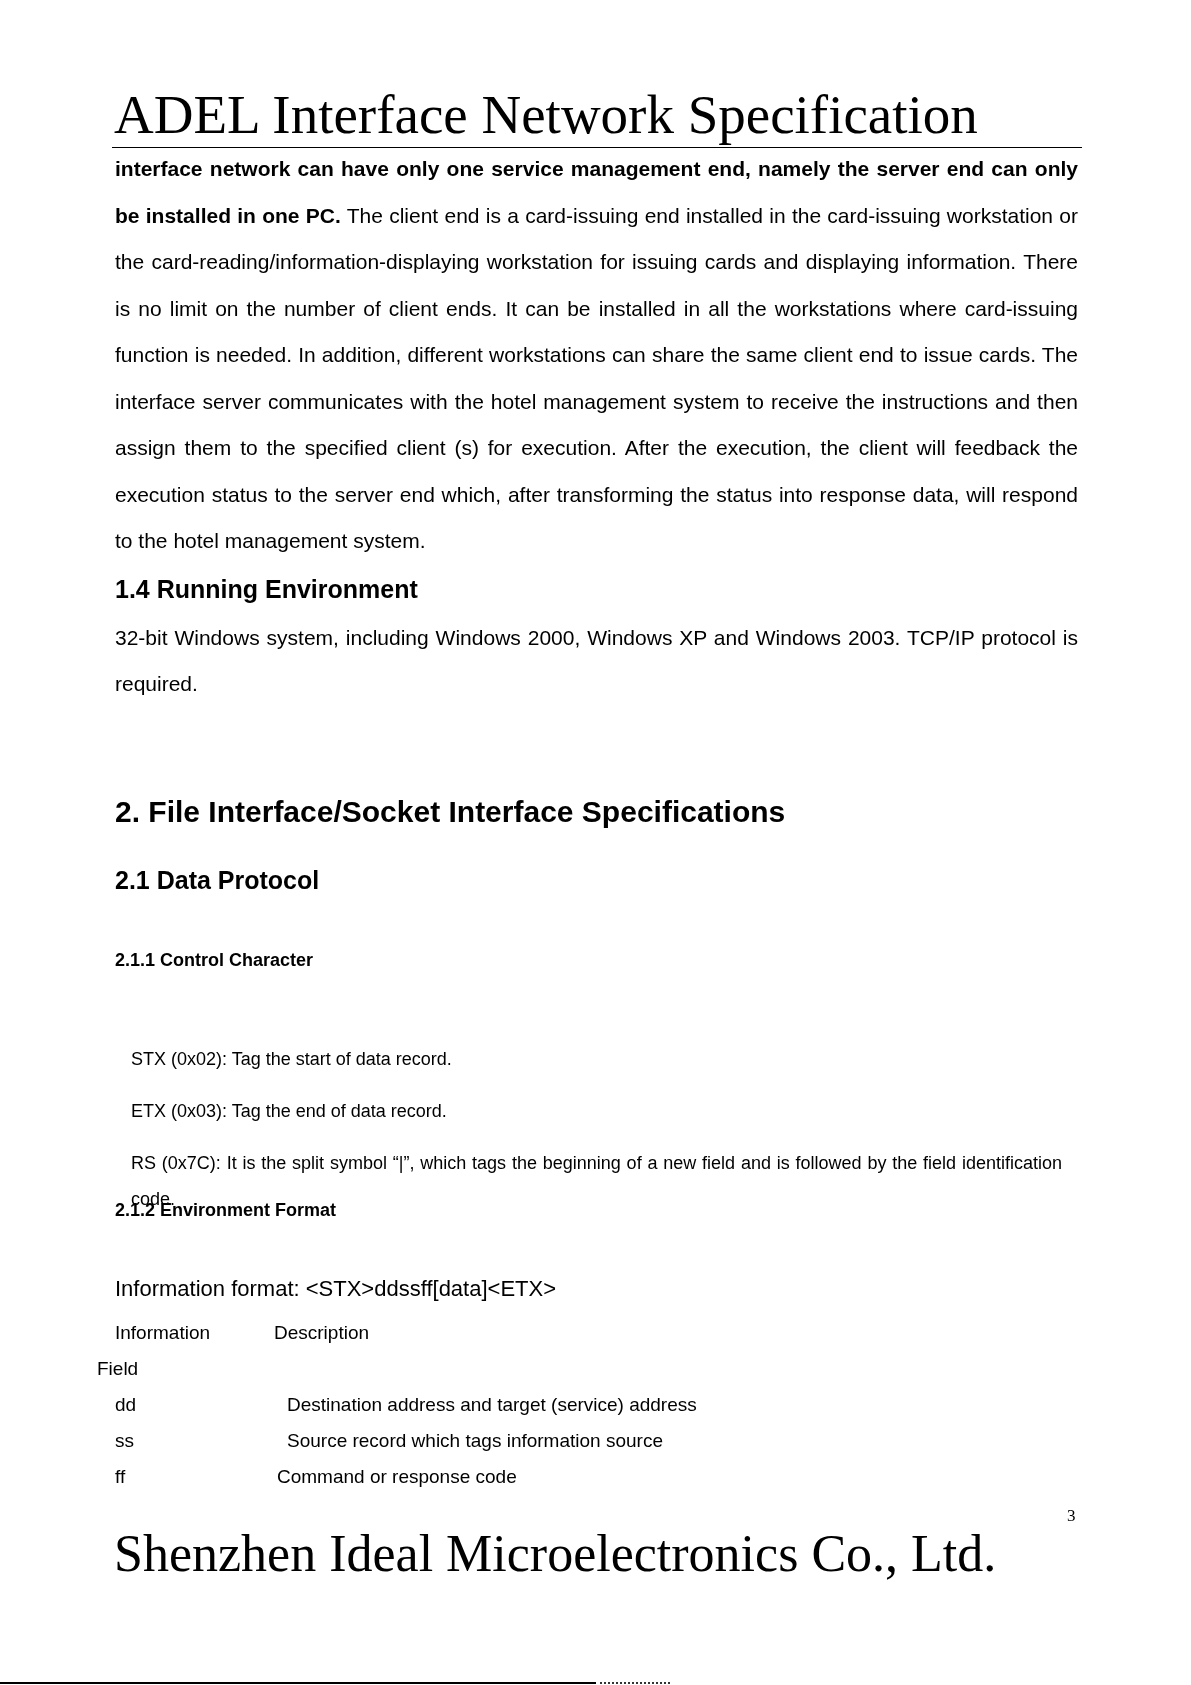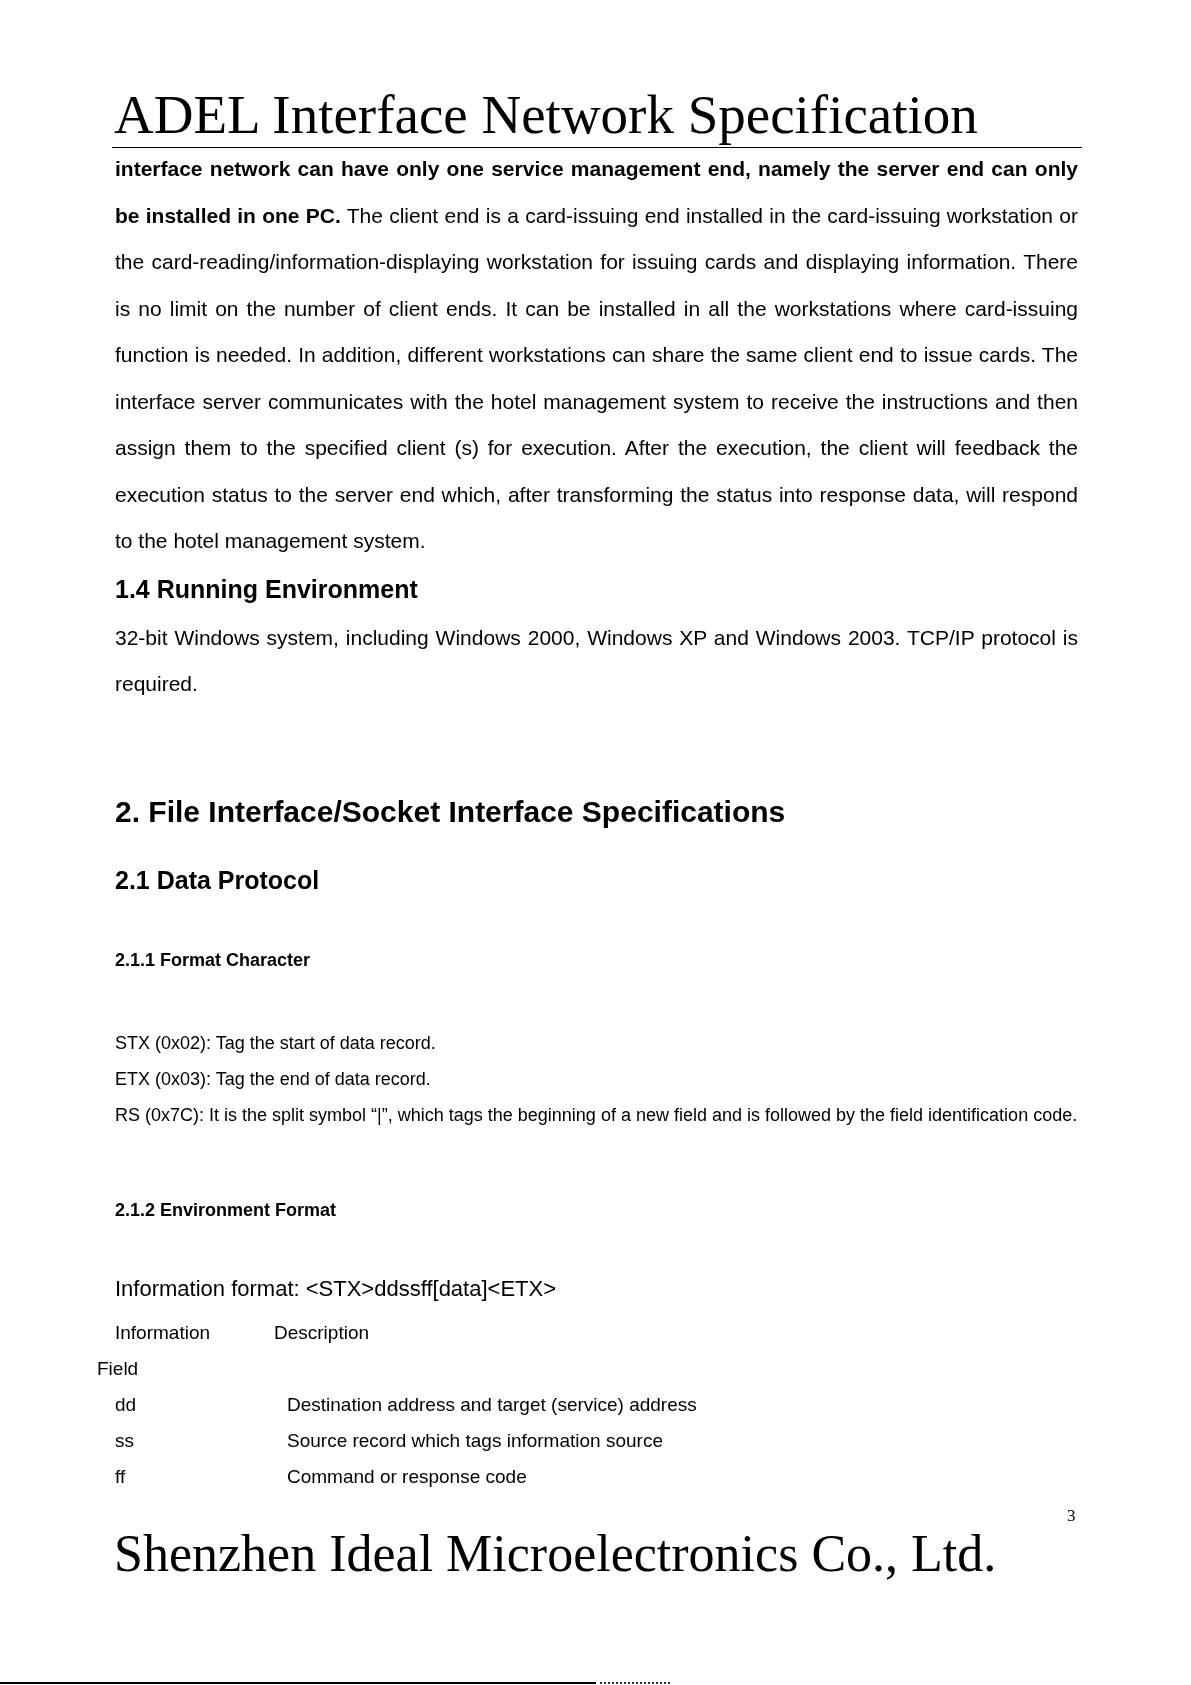--- a/index.html
+++ b/index.html
@@ -6,21 +6,21 @@
   body { width: 1191px; height: 1685px; position: relative; overflow: hidden; color: #000; }
   .page { position: absolute; left: 0; top: 0; width: 1048px; height: 1685px; }
   .header-title { position: absolute; left: 114px; top: 84px; font-family: "Liberation Serif", serif; font-size: 55px; line-height: 62px; white-space: nowrap; }
   .header-rule { position: absolute; left: 112px; top: 147px; width: 970px; height: 1px; background: #000; }
   .body { position: absolute; left: 115px; top: 150px; width: 963px; font-family: "Liberation Sans", sans-serif; }
   .para { font-size: 21px; line-height: 46.5px; text-align: justify; margin: 0; }
   .para b { font-weight: bold; }
   .h2 { font-weight: bold; font-size: 25px; margin: 0; }
   .h1 { font-weight: bold; font-size: 30px; margin: 0; }
   .h3 { font-weight: bold; font-size: 18px; margin: 0; }
-  .small { font-size: 18px; line-height: 36px; margin: 0; text-align: justify; }
+  .small { font-size: 18px; line-height: 36px; margin: 16px; text-align: justify; }
   .abs { position: absolute; left: 115px; font-family: "Liberation Sans", sans-serif; white-space: nowrap; }
   .fmt { font-size: 22px; }
   .tbl-cell { position: absolute; font-family: "Liberation Sans", sans-serif; font-size: 19px; white-space: nowrap; }
   .page-num { position: absolute; left: 1067px; top: 1506px; font-family: "Liberation Serif", serif; font-size: 17px; }
   .footer-company { position: absolute; left: 114px; top: 1524px; font-family: "Liberation Serif", serif; font-size: 52px; line-height: 60px; white-space: nowrap; }
   .bottom-rule { position: absolute; left: 0; top: 1682px; width: 596px; height: 2px; background: #000; }
   .bottom-dots { position: absolute; left: 600px; top: 1682px; width: 70px; height: 2px; background: repeating-linear-gradient(90deg, #333 0 2px, transparent 2px 4px); }
 </style>
 </head>
 <body>
@@ -32,21 +32,21 @@
 
   <div class="body">
     <p class="para" style="margin-top:-4px;"><b>interface network can have only one service management end, namely the server end can only be installed in one PC.</b><span> The client end is a card-issuing end installed in the card-issuing workstation or the card-reading/information-displaying workstation for issuing cards and displaying information. There is no limit on the number of client ends. It can be installed in all the workstations where card-issuing function is needed. In addition, different workstations can share the same client end to issue cards. The interface server communicates with the hotel management system to receive the instructions and then assign them to the specified client (s) for execution. After the execution, the client will feedback the execution status to the server end which, after transforming the status into response data, will respond to the hotel management system.</span></p>
 
     <p class="h2" style="margin-top:4px; line-height:40px;">1.4 Running Environment</p>
     <p class="para" style="margin-top:6px;">32-bit Windows system, including Windows 2000, Windows XP and Windows 2003. TCP/IP protocol is required.</p>
   </div>
 
   <div class="abs h1" style="top:795px;">2. File Interface/Socket Interface Specifications</div>
   <div class="abs h2" style="top:866px;">2.1 Data Protocol</div>
-  <div class="abs h3" style="top:950px;">2.1.1 Format Character</div>
+  <div class="abs h3" style="top:950px;">2.1.1 Control Character</div>
 
   <div class="abs" style="top:1025px; width:963px; white-space:normal;">
     <p class="small">STX (0x02): Tag the start of data record.</p>
     <p class="small">ETX (0x03): Tag the end of data record.</p>
     <p class="small">RS (0x7C): It is the split symbol “|”, which tags the beginning of a new field and is followed by the field identification code.</p>
   </div>
 
   <div class="abs h3" style="top:1200px;">2.1.2 Environment Format</div>
   <div class="abs fmt" style="top:1276px;">Information format: &lt;STX&gt;ddssff[data]&lt;ETX&gt;</div>
 
@@ -58,21 +58,21 @@
     <div>
       <div class="tbl-cell" style="left:115px; top:1394px;">dd</div>
       <div class="tbl-cell" style="left:287px; top:1394px;">Destination address and target (service) address</div>
     </div>
     <div>
       <div class="tbl-cell" style="left:115px; top:1430px;">ss</div>
       <div class="tbl-cell" style="left:287px; top:1430px;">Source record which tags information source</div>
     </div>
     <div>
       <div class="tbl-cell" style="left:115px; top:1466px;">ff</div>
-      <div class="tbl-cell" style="left:287px; top:1466px;">Command or response code</div>
+      <div class="tbl-cell" style="left:277px; top:1466px;">Command or response code</div>
     </div>
   </div>
 
   <div class="page-num">3</div>
   <div class="footer-company">Shenzhen Ideal Microelectronics Co., Ltd.</div>
 
   <div class="bottom-rule"></div>
   <div class="bottom-dots"></div>
 </div>
 

